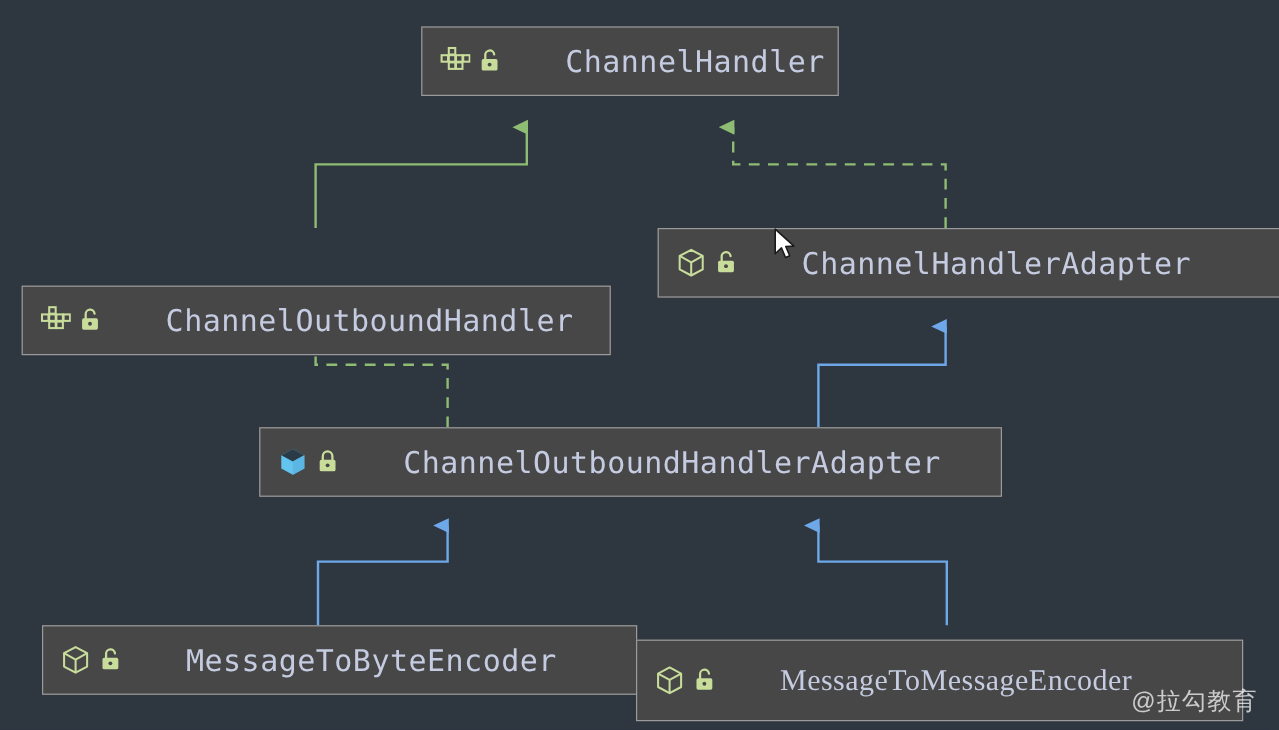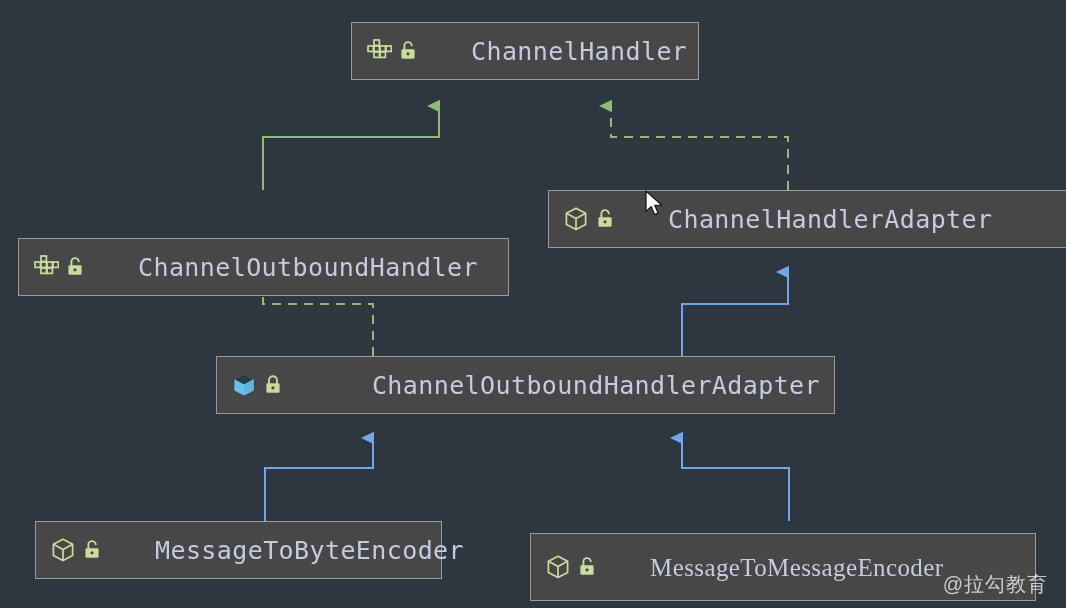--- a/index.html
+++ b/index.html
@@ -141,36 +141,36 @@
             </g>
           </svg>
           <svg width="18" height="22" viewBox="0 0 18 22" class="icon-lock">
             <path d="M5.4 9.2 L5.4 6.2 A3.6 3.6 0 0 1 12.8 5.4" fill="none" stroke="#c9dd9b" stroke-width="1.9" stroke-linecap="round"></path>
             <rect x="2.4" y="9.2" width="13.2" height="9.6" rx="1.4" fill="#c9dd9b"></rect>
             <circle cx="9" cy="13.8" r="1.6" fill="#474747"></circle>
           </svg>
         </span>
         <span class="node-label">ChannelHandlerAdapter</span>
       </div>
-      <div class="uml-node" style="left: 216px; top: 356px; width: 619px; height: 58px; justify-content: space-between;">
+      <div class="uml-node" style="left: 216px; top: 356px; width: 619px; height: 58px;">
         <span class="node-icons">
           <svg width="26" height="26" viewBox="0 0 26 26">
             <path d="M13 2.2 L22.6 7.3 L22.6 18.5 L13 23.6 L3.4 18.5 L3.4 7.3 Z" fill="#63c4ef"></path>
             <path d="M13 2.2 L22.6 7.3 L13 12.6 L3.4 7.3 Z" fill="#2a3a46"></path>
             <path d="M13 12.6 L22.6 7.3 L22.6 18.5 L13 23.6 Z" fill="#5bb6e4"></path>
           </svg>
           <svg width="18" height="22" viewBox="0 0 18 22" class="icon-lock">
             <path d="M5.0 9.2 L5.0 6.2 A4.0 4.0 0 0 1 13.0 6.2 L13.0 9.2" fill="none" stroke="#c9dd9b" stroke-width="1.9" stroke-linecap="round"></path>
             <rect x="2.4" y="9.2" width="13.2" height="9.6" rx="1.4" fill="#c9dd9b"></rect>
             <circle cx="9" cy="13.8" r="1.6" fill="#474747"></circle>
           </svg>
         </span>
         <span class="node-label">ChannelOutboundHandlerAdapter</span>
       </div>
-      <div class="uml-node" style="left: 35px; top: 521px; width: 407px; height: 58px;">
+      <div class="uml-node" style="left: 35px; top: 521px; width: 496px; height: 58px;">
         <span class="node-icons">
           <svg width="26" height="26" viewBox="0 0 26 26">
             <g fill="none" stroke="#c9dd9b" stroke-width="1.7" stroke-linejoin="round">
               <path d="M13 2.2 L22.6 7.3 L22.6 18.5 L13 23.6 L3.4 18.5 L3.4 7.3 Z"></path>
               <path d="M3.4 7.3 L13 12.6 L22.6 7.3 M13 12.6 L13 23.6"></path>
             </g>
           </svg>
           <svg width="18" height="22" viewBox="0 0 18 22" class="icon-lock">
             <path d="M5.4 9.2 L5.4 6.2 A3.6 3.6 0 0 1 12.8 5.4" fill="none" stroke="#c9dd9b" stroke-width="1.9" stroke-linecap="round"></path>
             <rect x="2.4" y="9.2" width="13.2" height="9.6" rx="1.4" fill="#c9dd9b"></rect>

